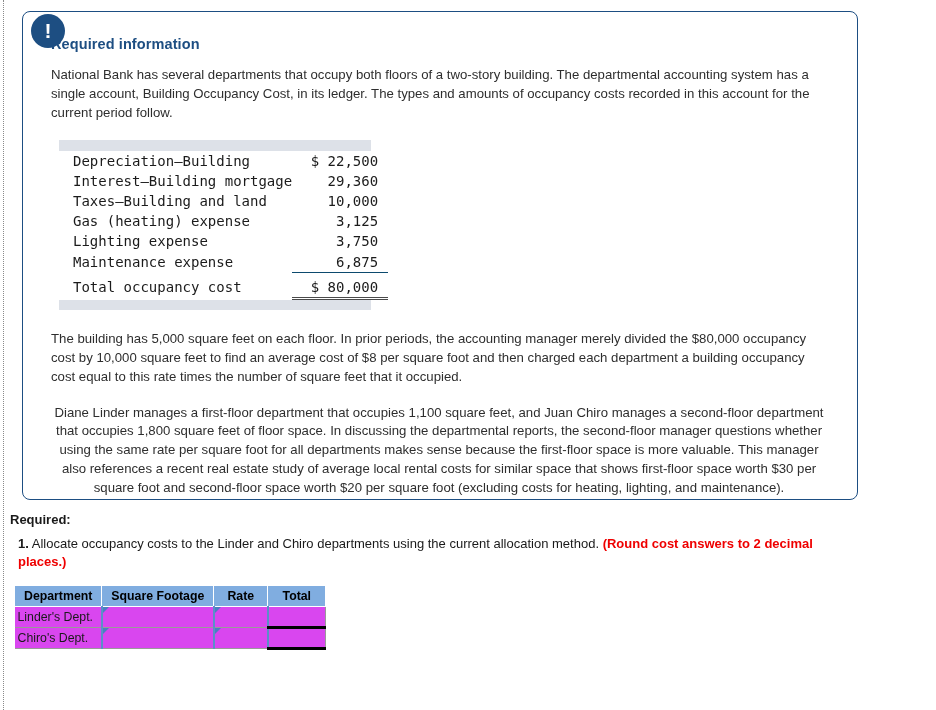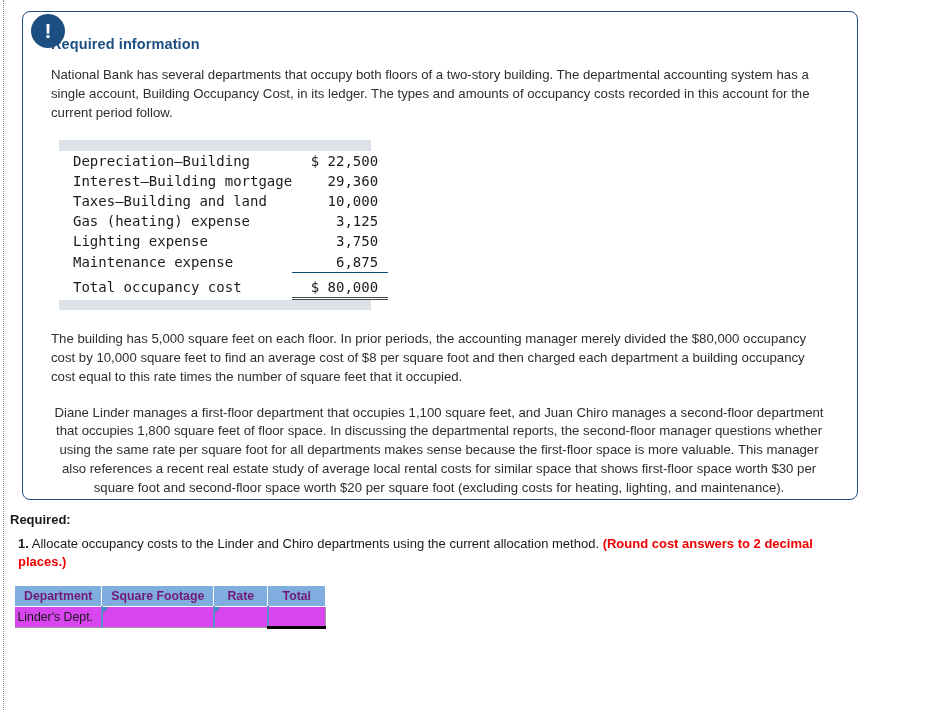--- a/index.html
+++ b/index.html
@@ -158,21 +158,21 @@
   .answer-grid {
     position: absolute;
     left: 14px;
     top: 585px;
     border-collapse: collapse;
     font-size: 12.3px;
     color: #1a1a1a;
   }
   .answer-grid th {
     background: #80ade0;
-    color: #701a75;
+    color: #000000;
     font-weight: bold;
     padding: 3px 9px;
     border: 1px solid #ffffff;
     white-space: nowrap;
     font-size: 12.3px;
   }
   .answer-grid td {
     height: 21px;
     padding: 2px 6px;
     border: 1px solid #9a9a9a;
@@ -287,14 +287,24 @@
     <tr class="row-first">
       <td class="dept">Linder's Dept.</td>
       <td class="inputcell sqft">
           <span class="flag"></span>
         </td>
       <td class="inputcell rate">
           <span class="flag"></span>
         </td>
       <td class="total"></td>
     </tr>
+    <tr>
+      <td class="dept">Chiro's Dept.</td>
+      <td class="inputcell sqft">
+          <span class="flag"></span>
+        </td>
+      <td class="inputcell rate">
+          <span class="flag"></span>
+        </td>
+      <td class="total"></td>
+    </tr>
   </tbody>
 </table>
 
 </body></html>

